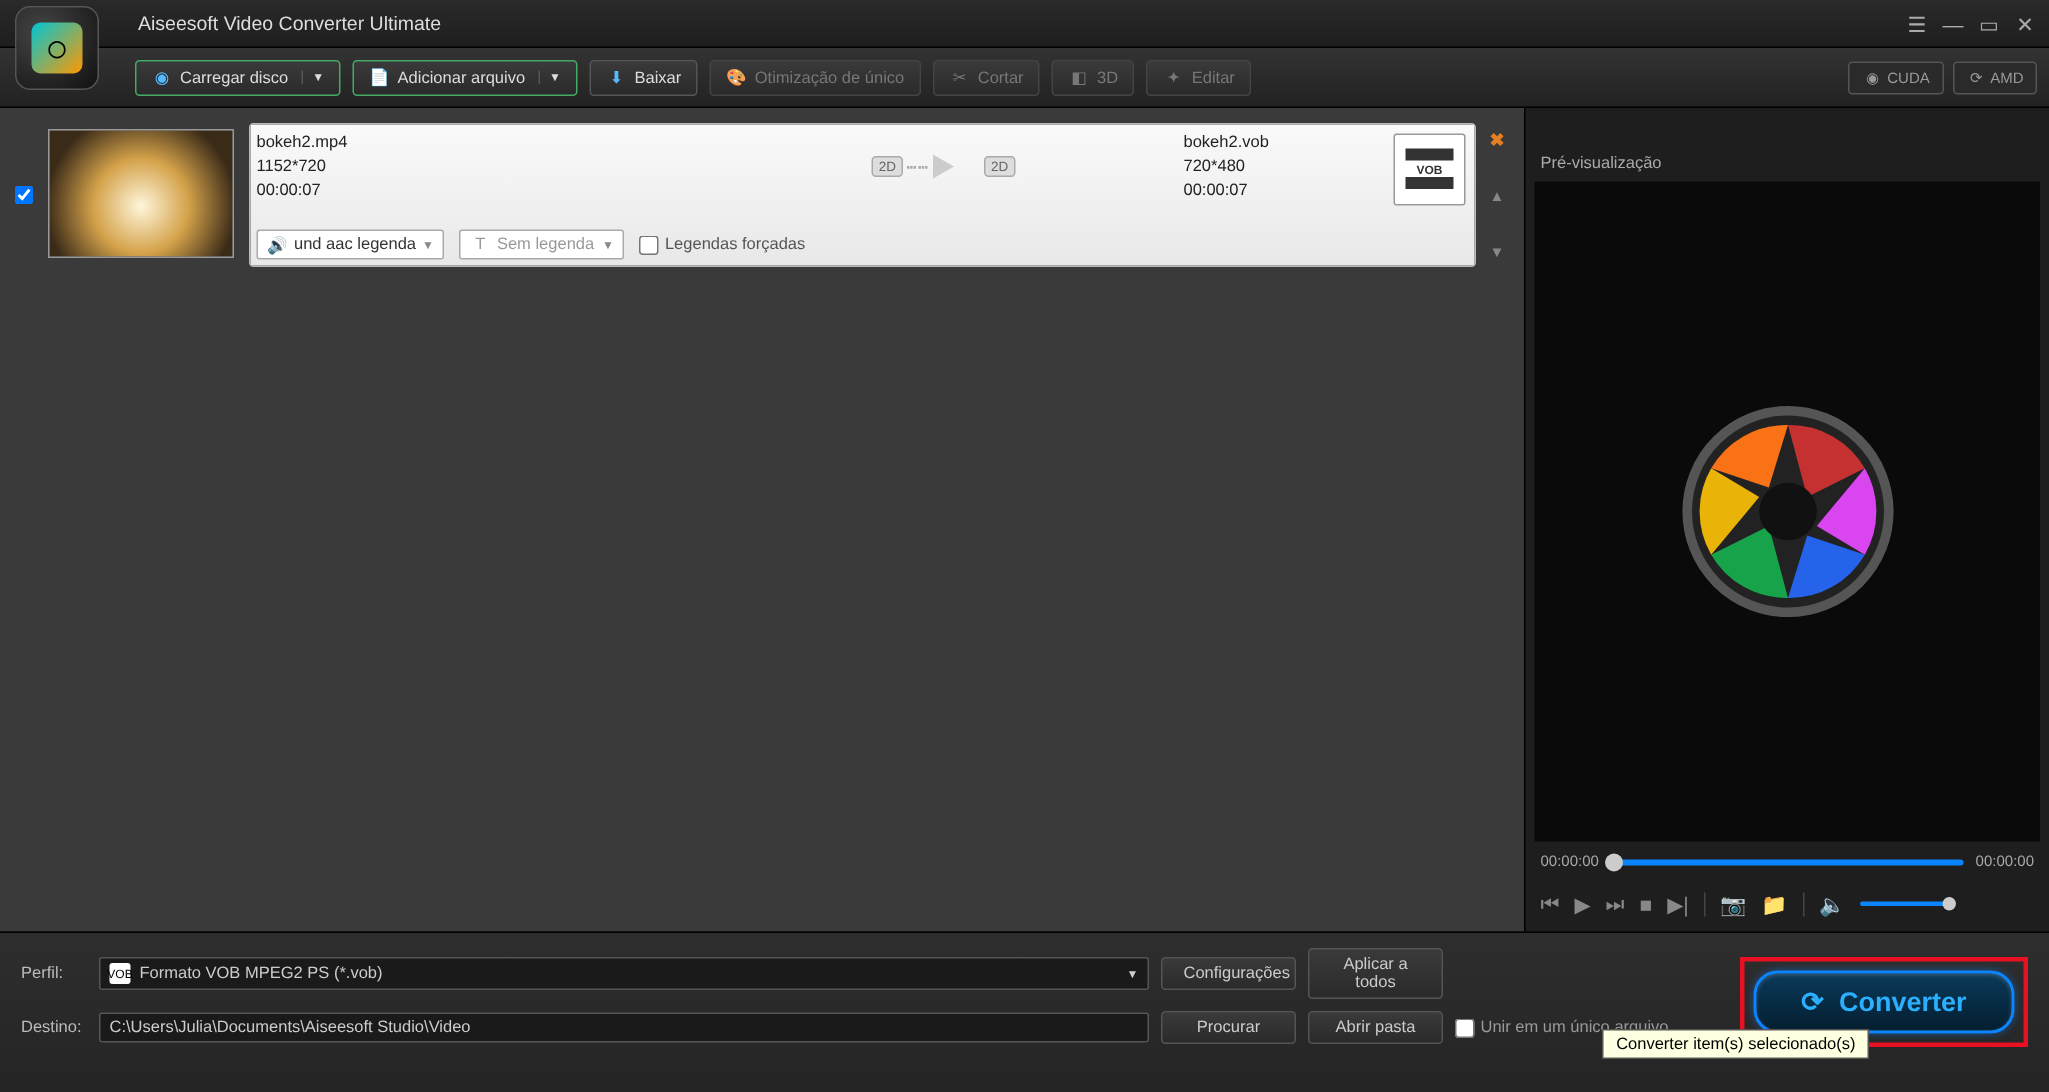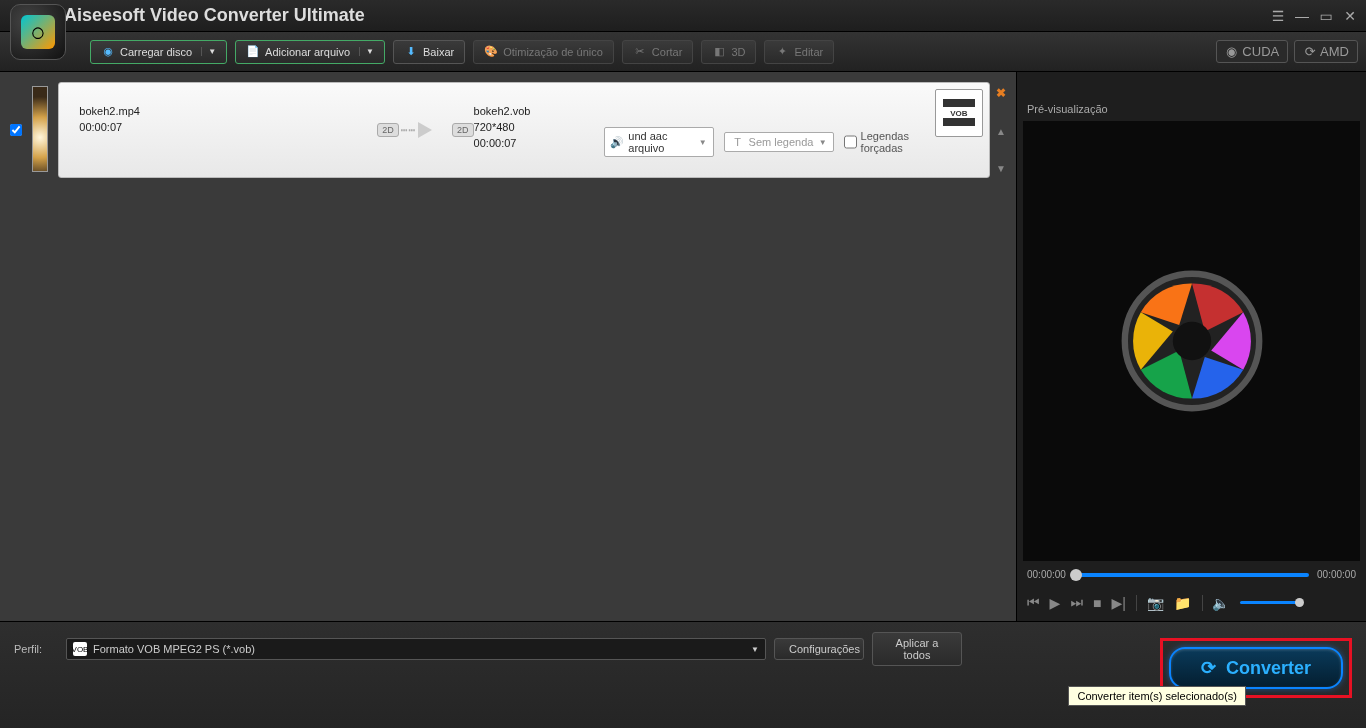--- a/index.html
+++ b/index.html
@@ -1,48 +1,48 @@
 <!DOCTYPE html>
 <html><head>
 <meta charset="utf-8">
 <style>
 * { margin: 0; padding: 0; box-sizing: border-box; font-family: Arial, sans-serif; }
 body { background: #1a1a1a; width: 1366px; height: 728px; overflow: hidden; color: #ccc; font-size: 11px; }
 
 
 .titlebar { height: 32px; background: linear-gradient(#2a2a2a, #1e1e1e); display: flex; align-items: center; padding: 0 8px; border-bottom: 1px solid #000; }
-.titlebar .title { color: #ddd; font-size: 18px; font-weight: bold; margin-left: 56px; }
+.titlebar .title { color: #ddd; font-size: 13px; font-weight: normal; margin-left: 84px; }
 .titlebar .win-controls { margin-left: auto; display: flex; gap: 8px; align-items: center; }
 .win-btn { width: 16px; height: 16px; color: #aaa; cursor: pointer; display: flex; align-items: center; justify-content: center; font-size: 14px; }
 
 
 .applogo { position: absolute; top: 4px; left: 10px; width: 56px; height: 56px; border-radius: 10px; background: radial-gradient(circle at 30% 30%, #444, #111); border: 1px solid #555; display: flex; align-items: center; justify-content: center; z-index: 5; }
 .applogo-inner { width: 34px; height: 34px; border-radius: 6px; background: linear-gradient(135deg, #00c6d4, #ff9800); display: flex; align-items:center; justify-content:center; color:#000; font-weight:bold; }
 
 
 .toolbar { height: 40px; background: linear-gradient(#333, #222); display: flex; align-items: center; padding: 0 8px 0 90px; gap: 8px; border-bottom: 1px solid #000; }
 .tbtn { display: flex; align-items: center; gap: 5px; padding: 4px 10px; background: linear-gradient(#3a3a3a, #2a2a2a); border: 1px solid #555; border-radius: 3px; color: #ddd; cursor: pointer; height: 24px; font-size: 11px; }
 .tbtn.primary { border-color: #4a6; }
 .tbtn.disabled { color: #777; border-color: #444; }
 .tbtn .drop { margin-left: 4px; border-left: 1px solid #555; padding-left: 6px; font-size: 8px; }
 .toolbar .right { margin-left: auto; display: flex; gap: 6px; }
-.gpubtn { padding: 3px 8px; background: #2a2a2a; border: 1px solid #555; border-radius: 3px; color: #999; font-size: 13px; cursor: pointer; }
+.gpubtn { padding: 3px 8px; background: #2a2a2a; border: 1px solid #555; border-radius: 3px; color: #999; font-size: 10px; cursor: pointer; }
 
 
 .main { display: flex; height: 549px; }
 .left-panel { flex: 1; background: #3a3a3a; padding: 10px; overflow: auto; }
 .right-panel { width: 350px; background: #1e1e1e; border-left: 1px solid #000; display: flex; flex-direction: column; }
 
 
 .file-row { display: flex; align-items: stretch; gap: 6px; }
 .file-check { display:flex; align-items:center; }
 .file-check input { width:12px; height:12px; }
 .file-item { background: linear-gradient(#fafafa, #e8e8e8); border: 1px solid #bbb; border-radius: 3px; display: flex; flex: 1; height: 96px; color: #333; }
 .thumb { width: 124px; height: 86px; margin: 4px; background: radial-gradient(circle at 50% 60%, #fff6dc, #d4a24a 40%, #3a2a18 80%); border: 1px solid #999; }
-.file-info { flex: 1; display: flex; flex-direction: row; padding: 20px; }
+.file-info { flex: 1; display: flex; flex-direction: column; padding: 4px; gap: 12px; }
 .file-info-top { display: flex; }
 .src-col { width: 280px; }
 .src-col div, .dst-col div { line-height: 16px; font-size: 11px; color: #222; }
 .conv-arrow { flex: 1; display: flex; align-items: center; justify-content: center; }
 .dst-col { width: 130px; }
 .fmt-box { width: 48px; height: 48px; margin: 6px; background: #fff; border: 1px solid #999; display: flex; align-items: center; justify-content: center; font-size: 8px; font-weight: bold; color: #333; border-radius: 2px; flex-direction:column; }
 .film-strip { width: 32px; height: 8px; background: #333; margin-bottom:2px; }
 .scroll-col { width: 16px; display: flex; flex-direction: column; align-items:center; padding:4px 0; }
 .scroll-col .remove { color:#e67e22; font-weight:bold; cursor:pointer; font-size:12px; }
 .scroll-col .arrow { color:#888; font-size:10px; cursor:pointer; margin-top:auto; }
@@ -155,40 +155,41 @@
     <div class="file-row">
       <div class="file-check">
         <input type="checkbox" checked="" style="">
       </div>
       <div class="thumb"></div>
       <div class="file-item">
         <div class="file-info">
           <div class="file-info-top">
             <div class="src-col">
               <div>bokeh2.mp4</div>
+              <div>1152*720</div>
               <div>00:00:07</div>
             </div>
             <div class="conv-arrow">
               <div class="conv-indicator">
                 <span class="badge2d">2D</span>
                 <span class="dots">┅┅</span>
                 <span class="arrow-rt"></span>
                 <span class="badge2d">2D</span>
               </div>
             </div>
             <div class="dst-col">
               <div>bokeh2.vob</div>
               <div>720*480</div>
               <div>00:00:07</div>
             </div>
           </div>
           <div class="file-controls">
             <div class="dd-small">
               <span class="icon">🔊</span>
-              <span>und aac arquivo</span>
+              <span>und aac legenda</span>
               <span class="caret">▼</span>
             </div>
             <div class="dd-small" style="color:#999">
               <span class="icon">T</span>
               <span>Sem legenda</span>
               <span class="caret">▼</span>
             </div>
             <label class="chk-label">
               <input type="checkbox" style="">
               <span>Legendas forçadas</span>
@@ -252,20 +253,30 @@
   <div class="form-row">
     <div class="form-label">Perfil:</div>
     <div class="profile-select">
       <span class="icon" style="background:#fff;color:#000;padding:0 2px;font-size:8px;border-radius:2px;">VOB</span>
       <span>Formato VOB MPEG2 PS (*.vob)</span>
       <span class="caret">▼</span>
     </div>
     <div class="bbtn">Configurações</div>
     <div class="bbtn">Aplicar a todos</div>
   </div>
+  <div class="form-row">
+    <div class="form-label">Destino:</div>
+    <div class="dest-input">C:\Users\Julia\Documents\Aiseesoft Studio\Video</div>
+    <div class="bbtn">Procurar</div>
+    <div class="bbtn">Abrir pasta</div>
+    <label class="merge-chk">
+      <input type="checkbox" style="">
+      <span>Unir em um único arquivo</span>
+    </label>
+  </div>
 
   <div class="convert-wrap">
     <div class="convert-btn">
       <span style="color:#2bb0ff">⟳</span>
       <span>Converter</span>
     </div>
   </div>
   <div class="tooltip-box">Converter item(s) selecionado(s)</div>
 </div>
 

